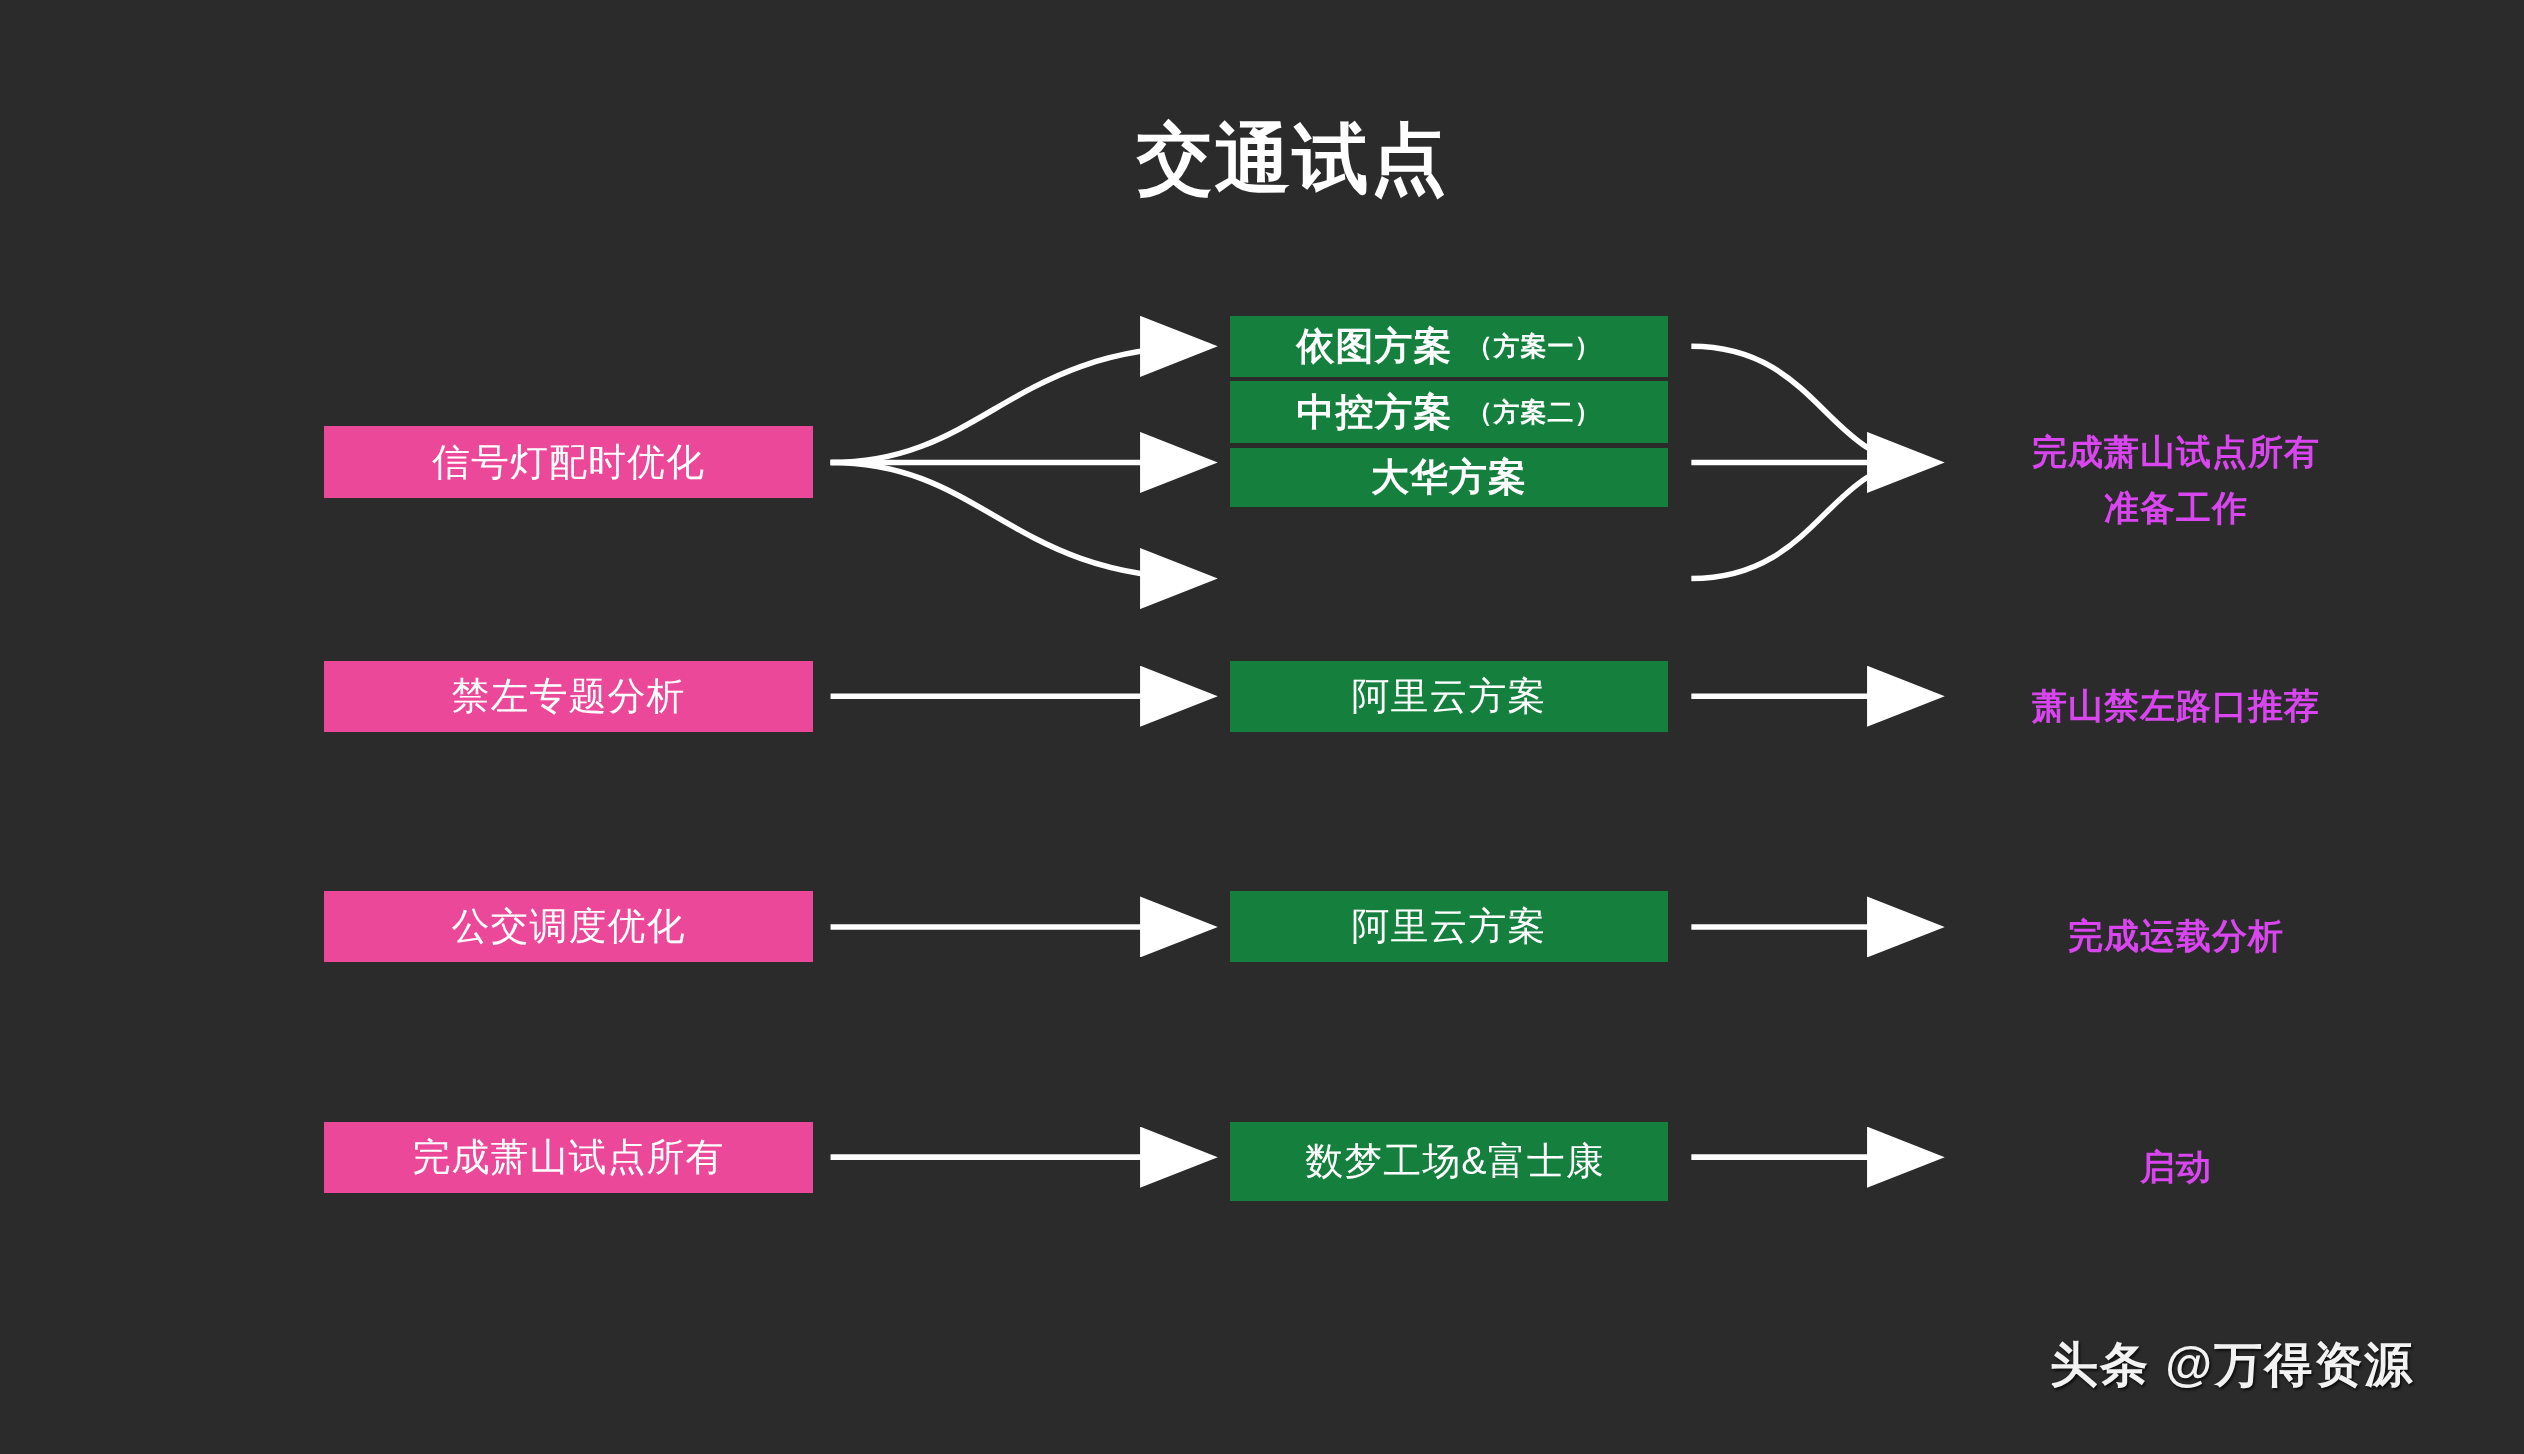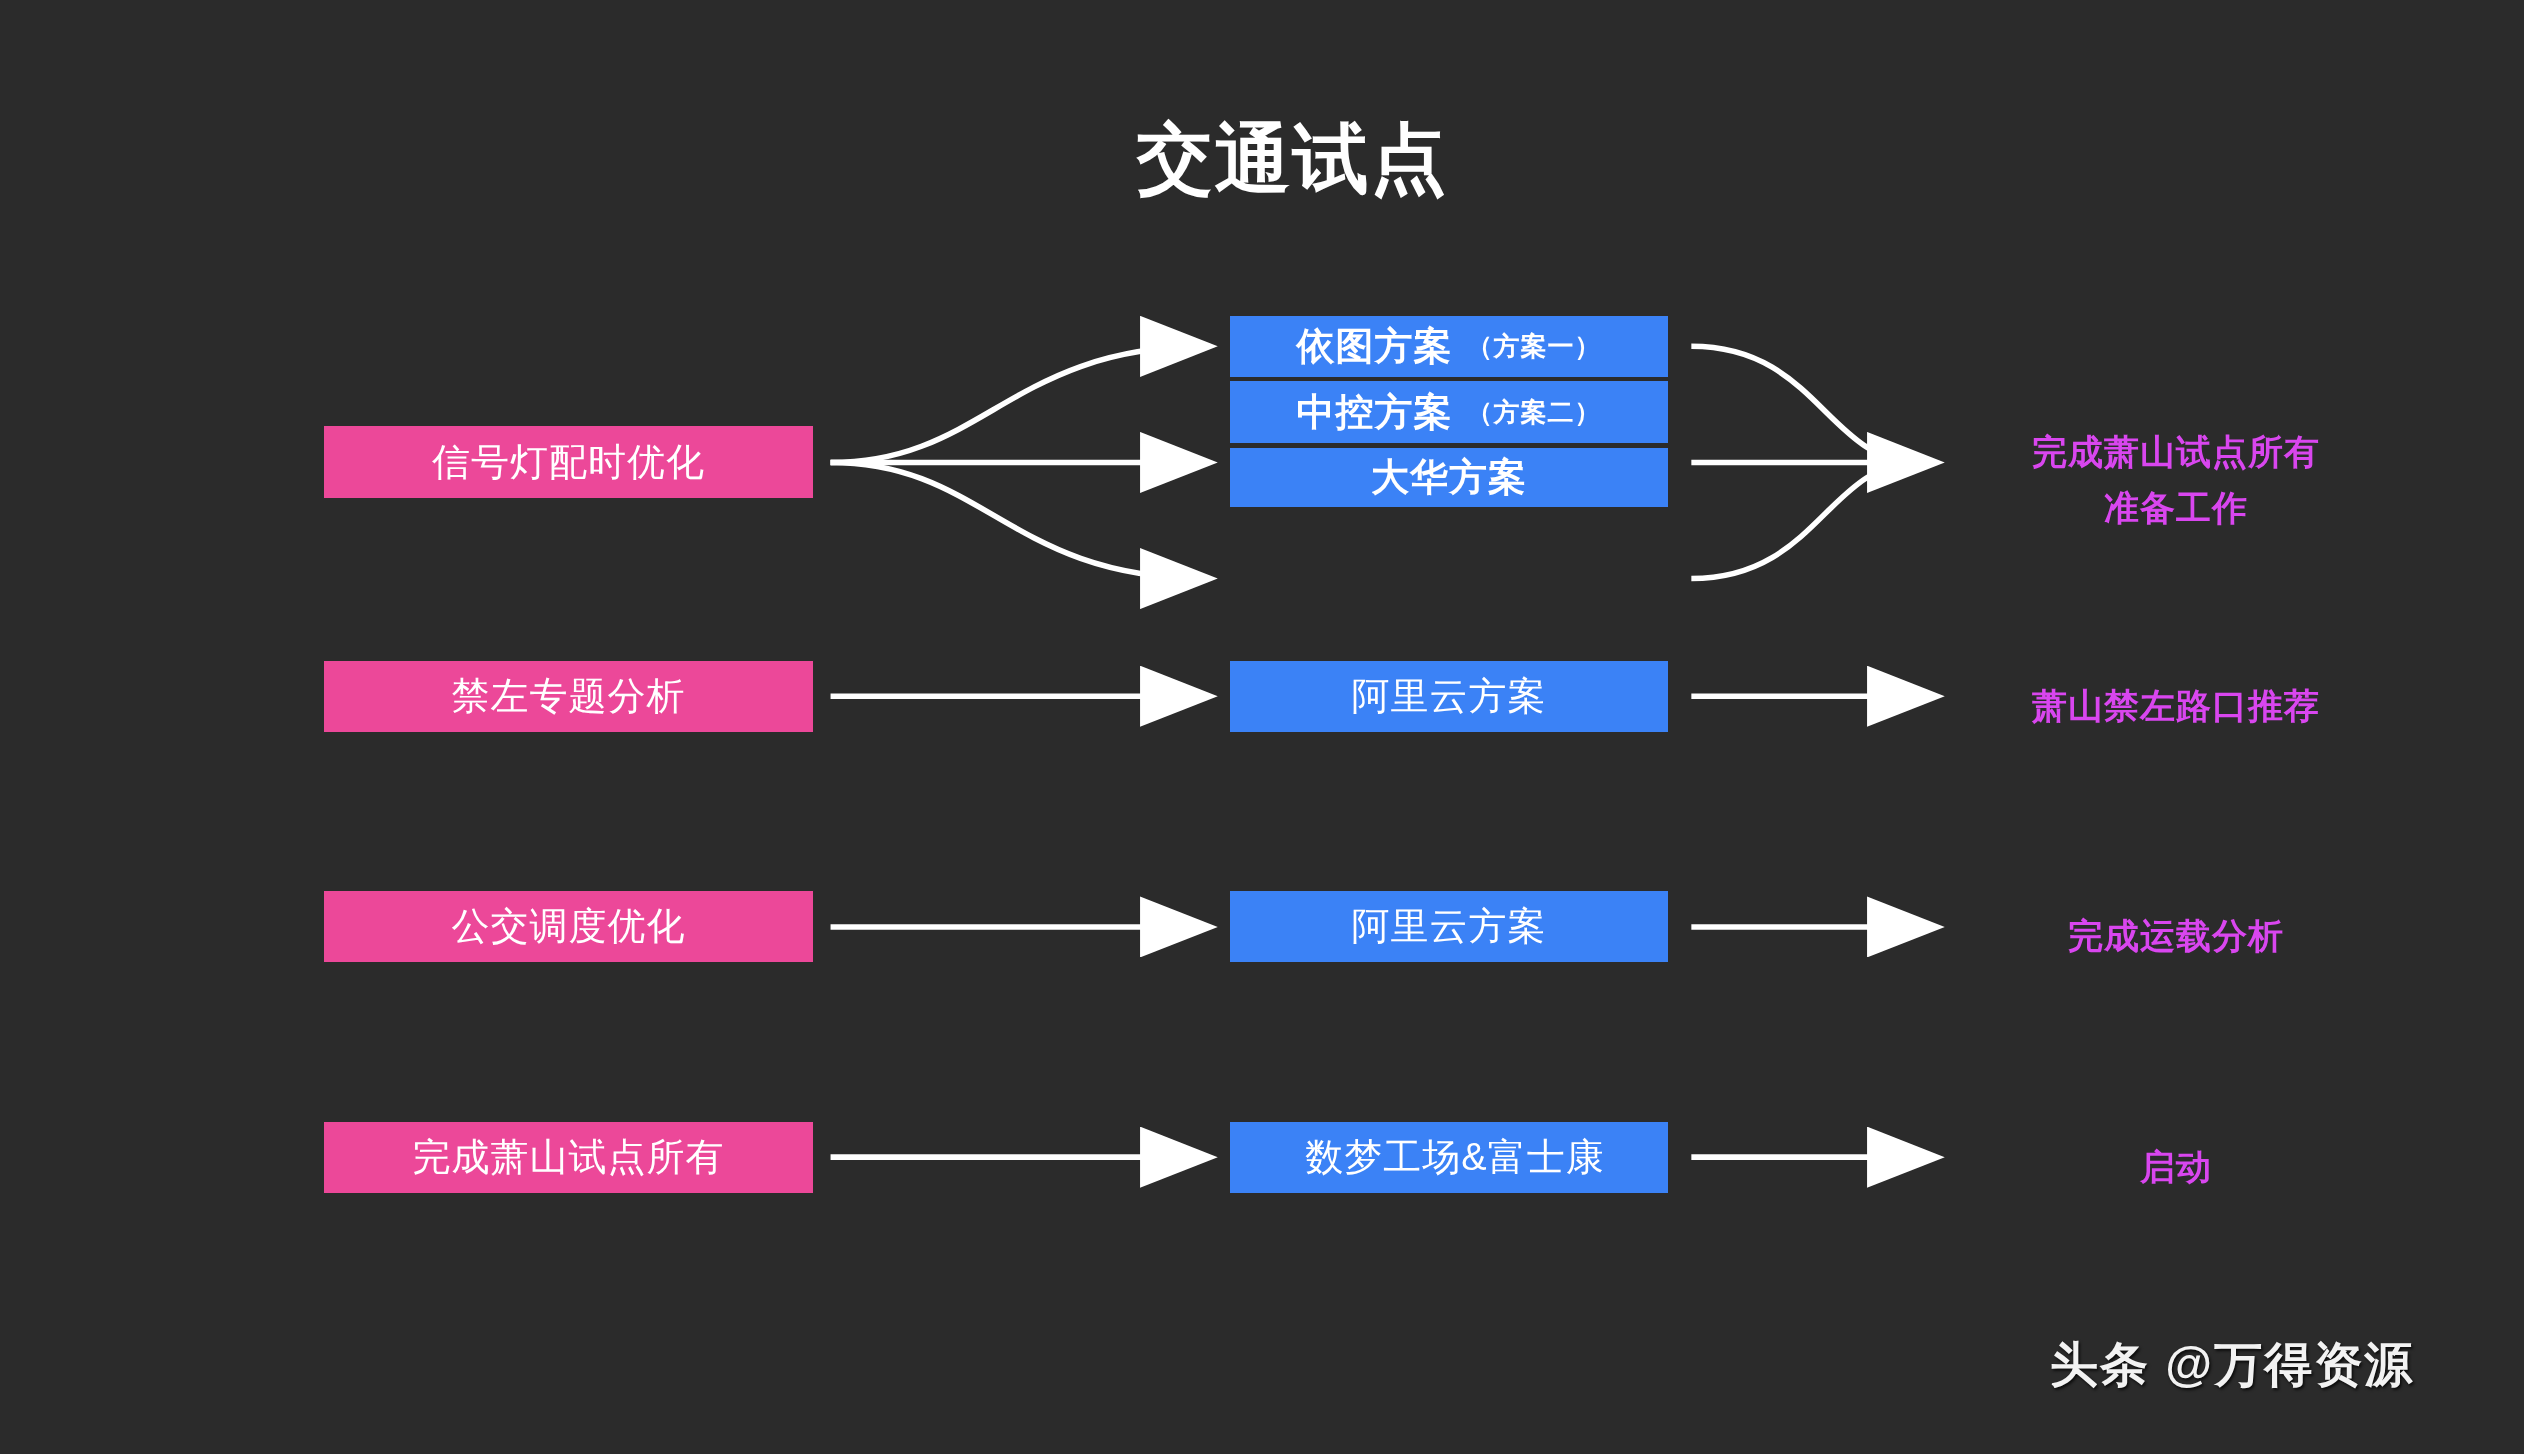--- a/index.html
+++ b/index.html
@@ -56,21 +56,21 @@
     color: #ffffff;
     text-align: center;
   }
   .box-orange {
     background: #ec4899;
     font-weight: 400;
     font-size: 38px;
     letter-spacing: 1px;
   }
   .box-blue {
-    background: #3b82f6;
+    background: #15803d;
     font-weight: 400;
     font-size: 38px;
     letter-spacing: 1px;
     align-items: center;
   }
   .box-blue.bold {
     font-weight: bold;
   }
   .sub {
     font-size: 26px;
@@ -190,21 +190,21 @@
   </div>
 
   <div class="outcome" style="left:1949px; top:908px; width:454px;">
     <div>完成运载分析</div>
   </div>
 
   <div class="box box-orange" style="left:324px; top:1122px; width:489px; height:71px;">
     <span>完成萧山试点所有</span>
   </div>
 
-  <div class="box box-blue" style="left:1230px; top:1122px; width:438px; height:71px;padding-left:12px;">
+  <div class="box box-blue" style="left:1230px; top:1122px; width:438px; height:79px;padding-left:12px;">
     <span>数梦工场&amp;富士康</span>
   </div>
 
   <div class="outcome" style="left:1949px; top:1139px; width:454px;">
     <div>启动</div>
   </div>
 
   <div class="watermark">头条 @万得资源</div>
 
 </div>

